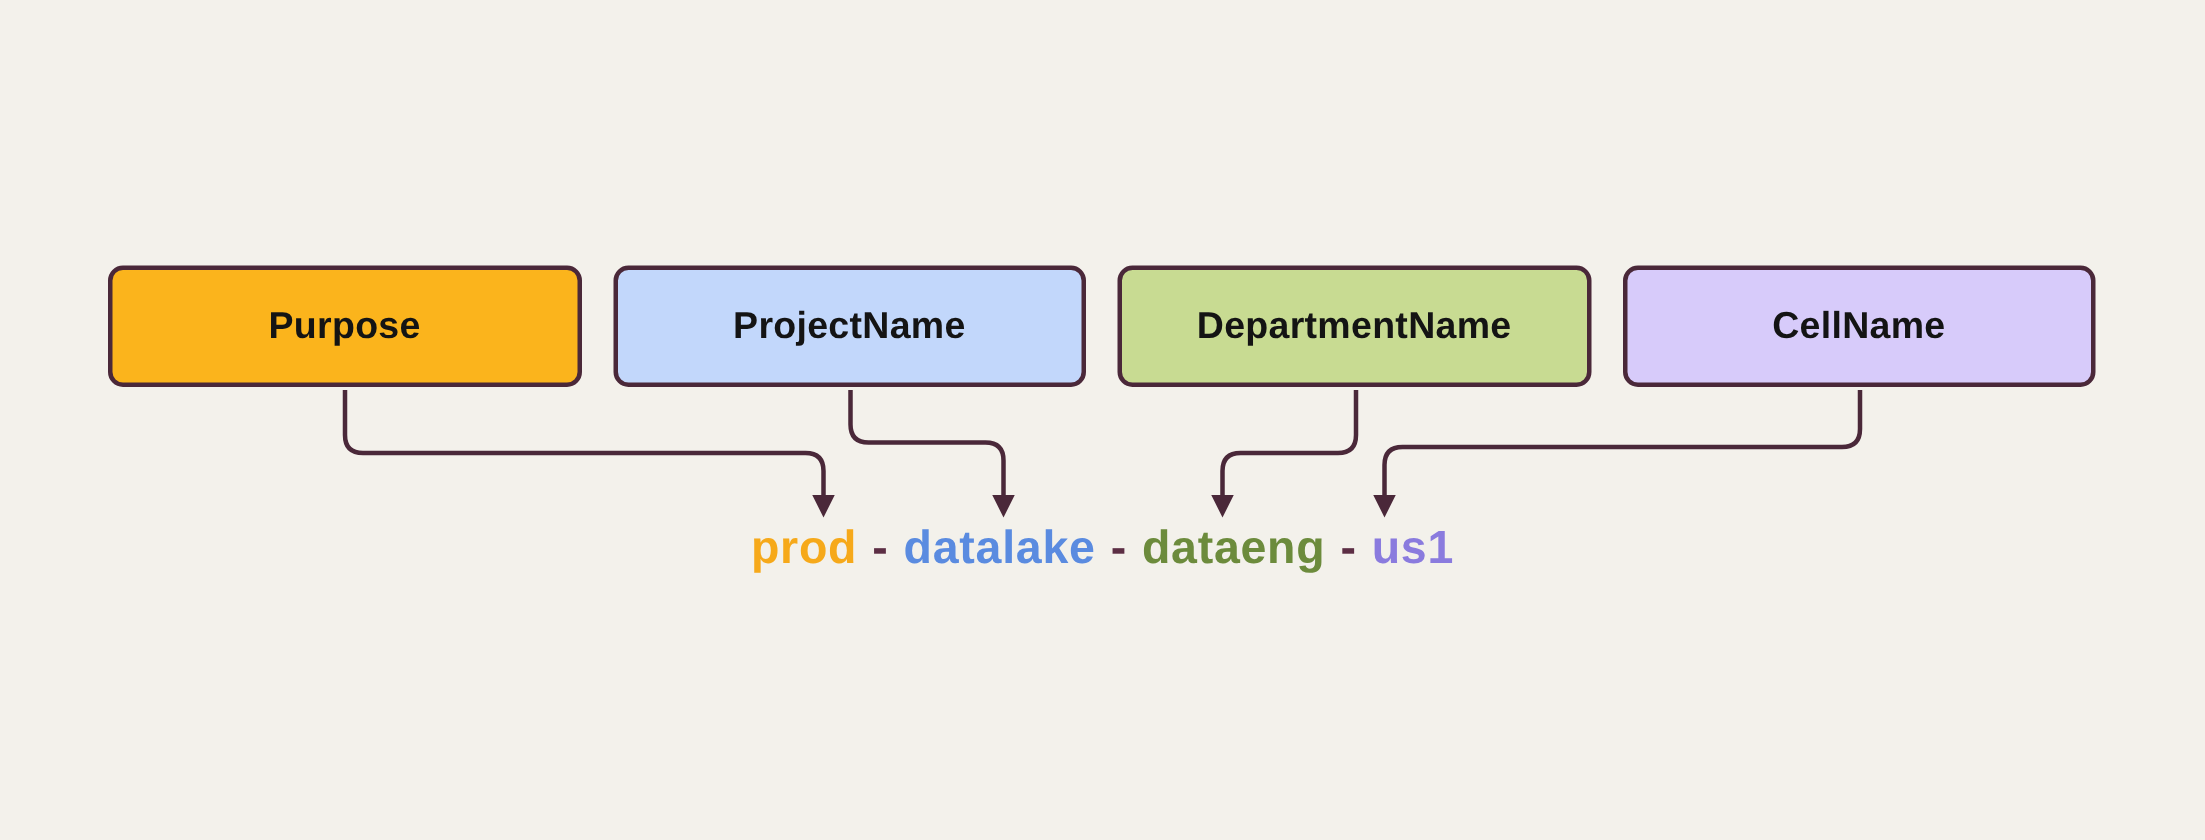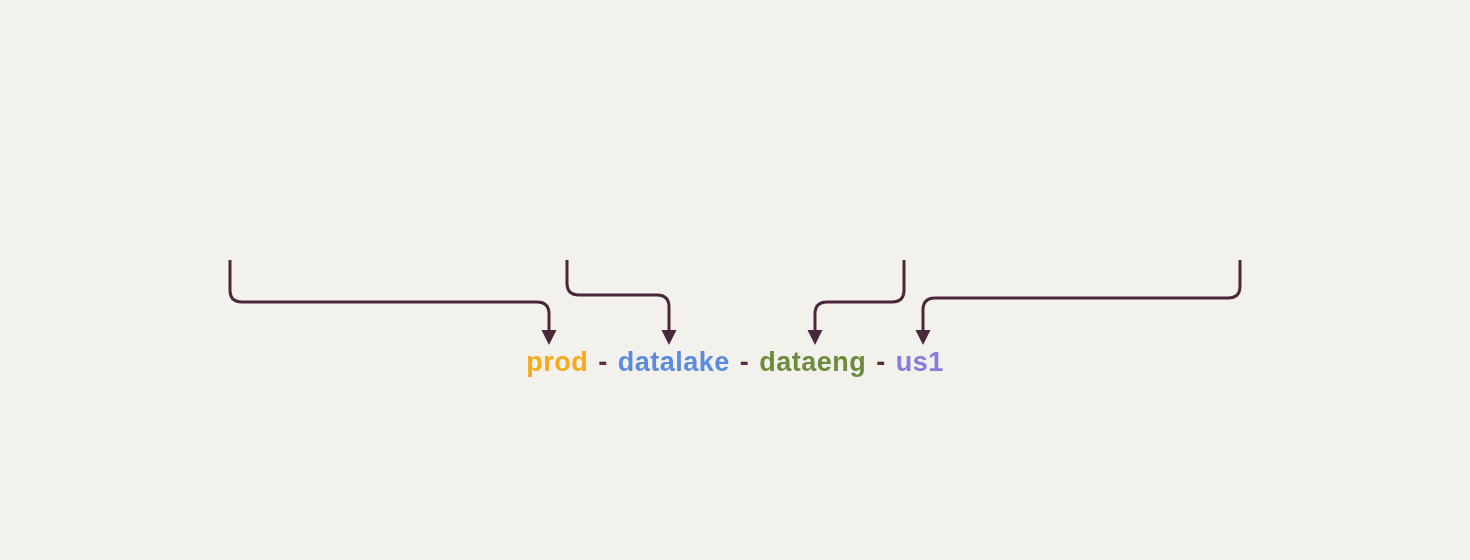--- a/index.html
+++ b/index.html
@@ -49,34 +49,48 @@
     width: 1470px;
     height: 560px;
     pointer-events: none;
   }
   .result-line {
     position: absolute;
     left: 0;
     top: 347px;
     width: 1470px;
     text-align: center;
-    font-size: 27px;
+    font-size: 31px;
     font-weight: bold;
     letter-spacing: 0.5px;
     white-space: nowrap;
   }
   .sep {
     margin: 0 10px;
   }
 </style>
 </head>
 <body style="background: rgb(243, 241, 235);">
 
 <div class="canvas">
 
+  <div class="boxes-row">
+    <div class="node-box" style="background: rgb(251, 180, 28); border-color: rgb(74, 40, 57);">
+      <span class="node-label" style="color: rgb(20, 20, 20);">Purpose</span>
+    </div>
+    <div class="node-box" style="background: rgb(194, 215, 251); border-color: rgb(74, 40, 57);">
+      <span class="node-label" style="color: rgb(20, 20, 20);">ProjectName</span>
+    </div>
+    <div class="node-box" style="background: rgb(200, 219, 146); border-color: rgb(74, 40, 57);">
+      <span class="node-label" style="color: rgb(20, 20, 20);">DepartmentName</span>
+    </div>
+    <div class="node-box" style="background: rgb(215, 203, 250); border-color: rgb(74, 40, 57);">
+      <span class="node-label" style="color: rgb(20, 20, 20);">CellName</span>
+    </div>
+  </div>
 
   <svg class="arrows-svg" viewBox="0 0 1470 560" xmlns="http://www.w3.org/2000/svg">
 
     <path d="M230,260 L230,290 Q230,302 242,302 L537,302 Q549,302 549,314 L549,331" fill="none" stroke-width="3" stroke="#4A2839"></path>
     <path d="M549,345 L541.5,330 L556.5,330 Z" fill="#4A2839"></path>
 
     <path d="M567,260 L567,283 Q567,295 579,295 L657,295 Q669,295 669,307 L669,331" fill="none" stroke-width="3" stroke="#4A2839"></path>
     <path d="M669,345 L661.5,330 L676.5,330 Z" fill="#4A2839"></path>
 
     <path d="M904,260 L904,290 Q904,302 892,302 L827,302 Q815,302 815,314 L815,331" fill="none" stroke-width="3" stroke="#4A2839"></path>

